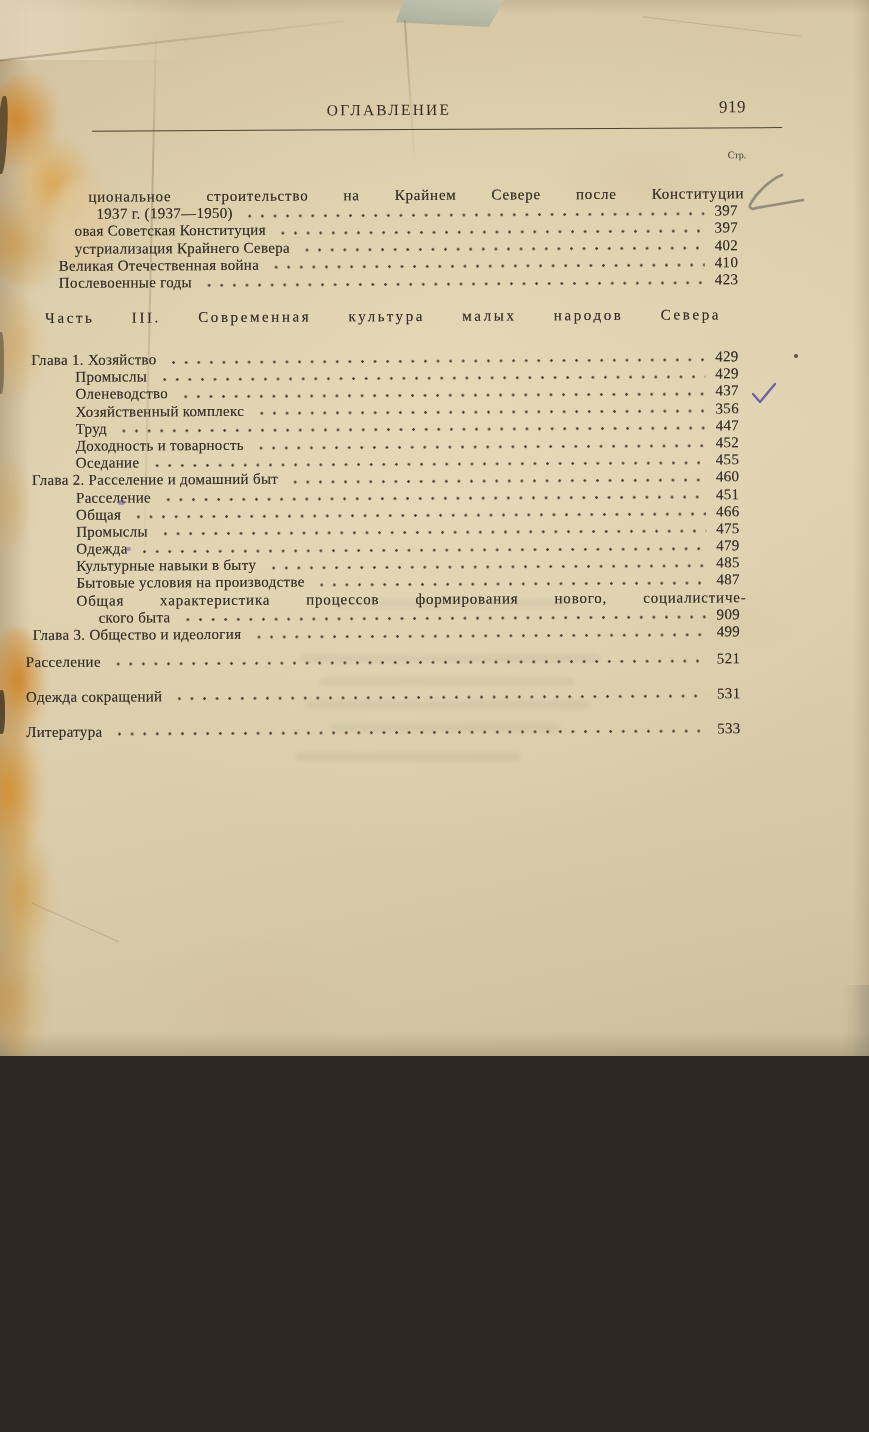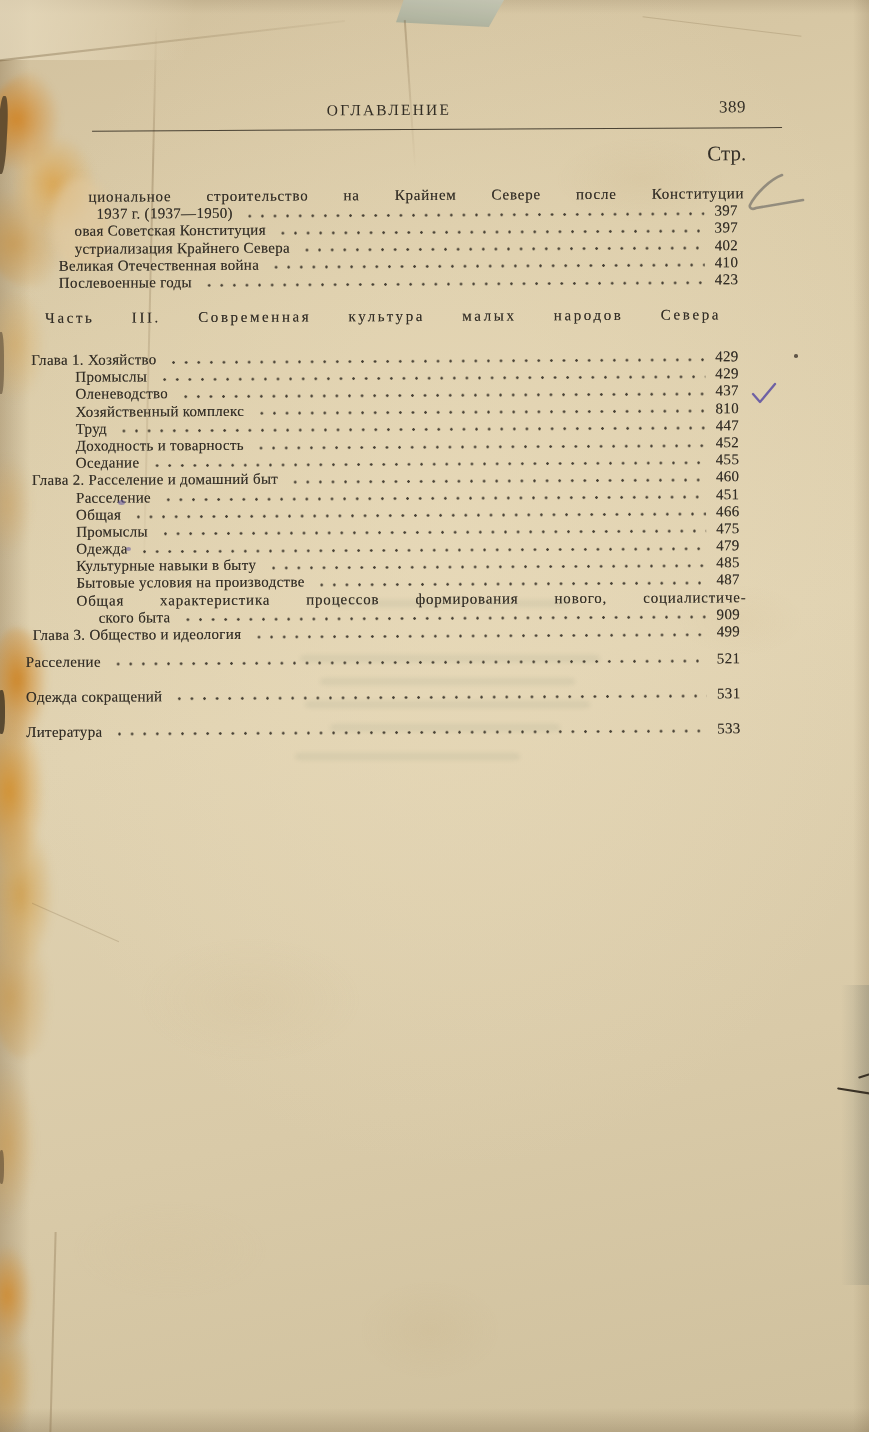--- a/index.html
+++ b/index.html
@@ -1,16 +1,16 @@
 <!DOCTYPE html>
 <html><head>
 <meta charset="utf-8">
 <style>
   html,body{margin:0;padding:0;background:#2c2822;}
-  #stage{position:relative;width:869px;height:1432px;overflow:hidden;
+  #stage{position:relative;width:869px;height:1056px;overflow:hidden;
     font-family:"Liberation Serif","DejaVu Serif",serif;color:#332e26;}
   
   #paper{position:absolute;inset:0;
     background:
       radial-gradient(ellipse 70% 55% at 52% 38%, rgba(236,222,190,.55), rgba(236,222,190,0) 80%),
       linear-gradient(168deg,#d2c19e 0%,#dbcca9 22%,#e0d2b1 48%,#d9caa8 74%,#cfc09d 100%);}
   #paper::before{content:'';position:absolute;inset:0;pointer-events:none;
     background:
       linear-gradient(to right, rgba(115,90,55,.30) 0, rgba(115,90,55,0) 30px),
       linear-gradient(to left, rgba(120,100,70,.20) 0, rgba(120,100,70,0) 16px),
@@ -78,21 +78,21 @@
   #crack2{right:-1px;top:1075px;width:12px;height:1.6px;transform:rotate(-18deg);}
   
   .ghost{position:absolute;height:7px;border-radius:4px;filter:blur(2px);opacity:.10;
     background:rgba(95,112,92,.9);pointer-events:none;}
   
   #content{position:absolute;left:30px;top:0;width:718px;height:1432px;transform:rotate(-0.30deg);transform-origin:380px 120px;}
   #hdr-title{position:absolute;top:101px;left:0;right:0;text-align:center;
     font-size:15.5px;letter-spacing:2.2px;color:#332e25;}
   #hdr-page{position:absolute;top:99px;right:2px;font-size:17px;letter-spacing:.5px;}
   #rule{position:absolute;top:129px;left:62px;width:690px;height:0;border-top:1.6px solid rgba(48,42,32,.85);}
-  #col-label{position:absolute;top:143px;right:2px;font-size:21px;}
+  #col-label{position:absolute;top:151px;right:2px;font-size:10px;}
   .toc-block{position:absolute;left:0;right:0;}
   #block1{top:187px;}
   #block1 .toc-row{height:17.2px;}
   #block2{top:350px;}
   #block2 .toc-row{height:17.2px;}
   #block3{top:652px;left:-7px;}
   #block3 .toc-row{height:17px;margin-bottom:18px;}
   .toc-row{display:flex;align-items:baseline;font-size:15px;letter-spacing:.3px;
     text-shadow:0 0 .4px rgba(51,46,38,.55);}
   .toc-title{white-space:nowrap;}
@@ -144,21 +144,21 @@
 
   <div class="ghost" style="left:330px;top:600px;width:240px;"></div>
   <div class="ghost" style="left:300px;top:655px;width:300px;"></div>
   <div class="ghost" style="left:320px;top:678px;width:255px;"></div>
   <div class="ghost" style="left:305px;top:701px;width:285px;"></div>
   <div class="ghost" style="left:330px;top:724px;width:230px;"></div>
   <div class="ghost" style="left:295px;top:753px;width:225px;"></div>
 
   <div id="content">
     <div id="hdr-title">ОГЛАВЛЕНИЕ</div>
-    <div id="hdr-page">389</div>
+    <div id="hdr-page">919</div>
     <div id="rule"></div>
     <div id="col-label">Стр.</div>
     <div class="toc-block" id="block1">
         <div class="toc-row i3 justify">
           <span class="toc-title">циональное строительство на Крайнем Севере после Конституции</span>
         </div>
         <div class="toc-row i4">
           <span class="toc-title">1937 г. (1937—1950)</span>
           <span class="leader"></span>
           <span class="pagenum">397</span>
@@ -197,21 +197,21 @@
           <span class="pagenum">429</span>
         </div>
         <div class="toc-row i2">
           <span class="toc-title">Оленеводство</span>
           <span class="leader"></span>
           <span class="pagenum">437</span>
         </div>
         <div class="toc-row i2">
           <span class="toc-title">Хозяйственный комплекс</span>
           <span class="leader"></span>
-          <span class="pagenum">810</span>
+          <span class="pagenum">356</span>
         </div>
         <div class="toc-row i2">
           <span class="toc-title">Труд</span>
           <span class="leader"></span>
           <span class="pagenum">447</span>
         </div>
         <div class="toc-row i2">
           <span class="toc-title">Доходность и товарность</span>
           <span class="leader"></span>
           <span class="pagenum">452</span>

